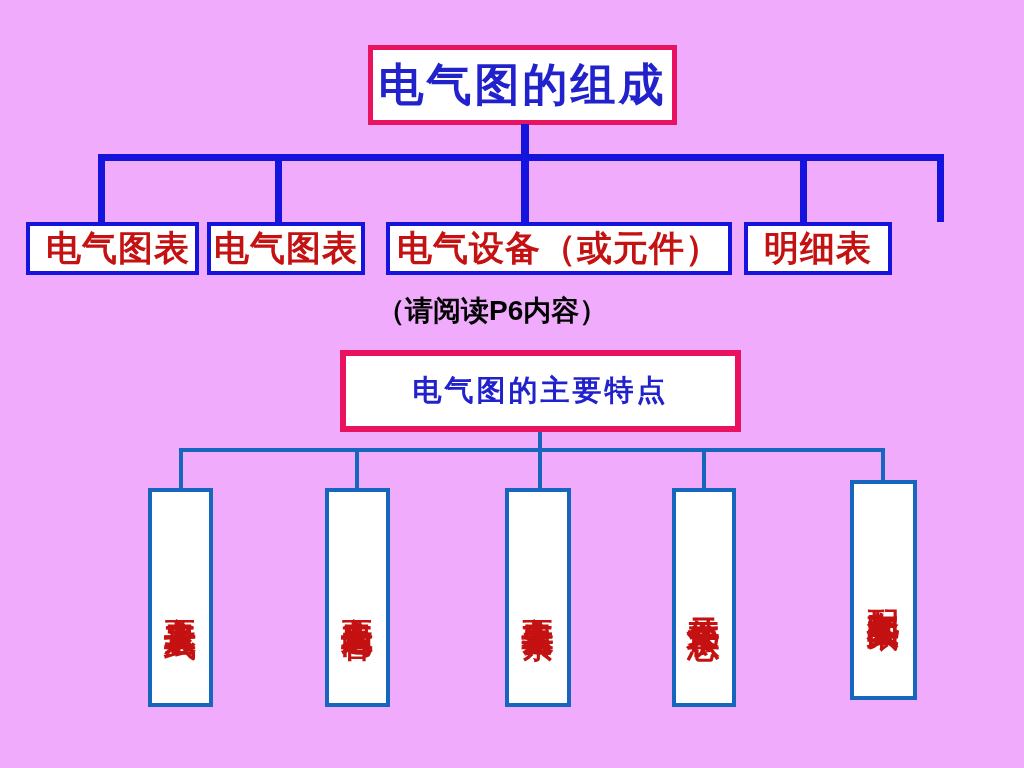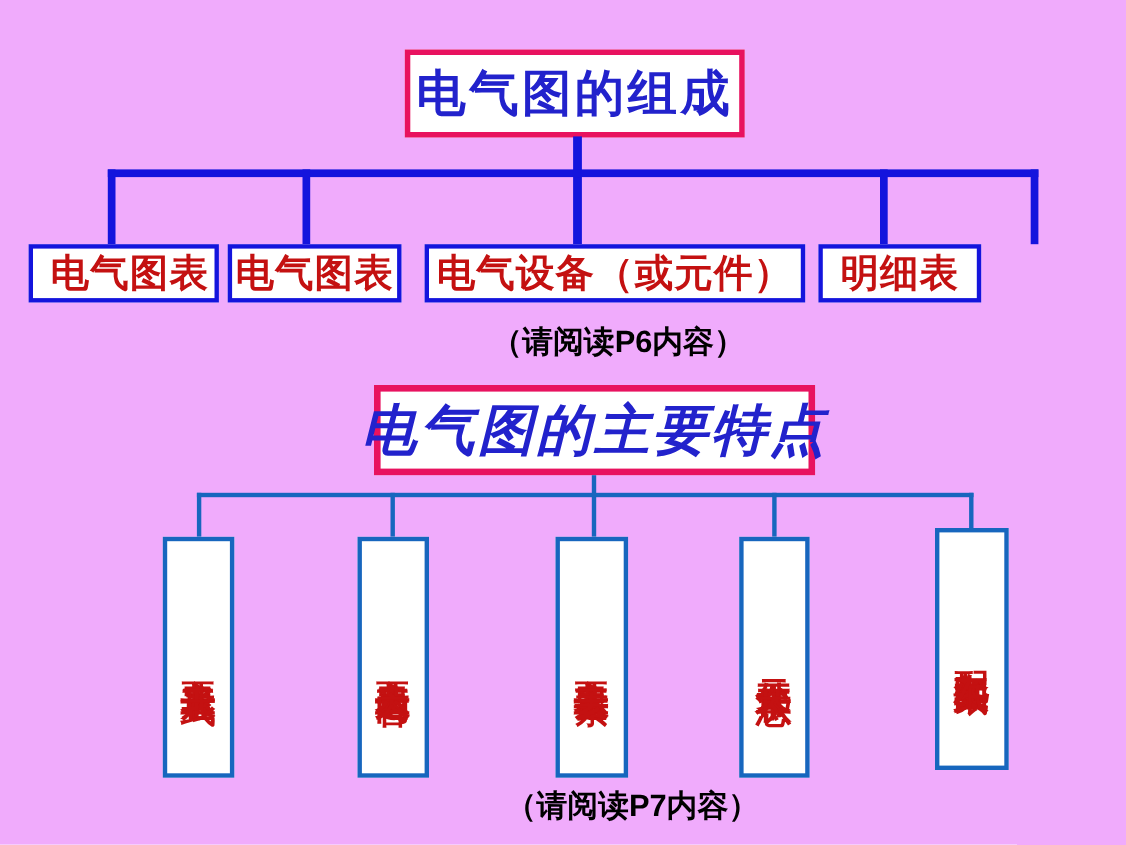--- a/index.html
+++ b/index.html
@@ -16,21 +16,21 @@
     box-sizing:border-box;
     border:5px solid #e8125f;
     background:#ffffff;
     color:#2222cc;
     font-weight:bold;
     display:flex;align-items:center;justify-content:center;
     letter-spacing:3px;
     white-space:nowrap;
   }
   #title-top{left:368px;top:45px;width:309px;height:80px;font-size:45px;}
-  #title-bottom{left:340px;top:350px;width:401px;height:82px;border-width:6px;font-size:50px;font-style:italic;}
+  #title-bottom{left:340px;top:350px;width:401px;height:82px;border-width:6px;font-size:29px;}
   
   .line{position:absolute;}
   .line.top{background:#1414dd;}
   .line.bot{background:#1766be;}
   
   #t-stub   {left:521px;top:124px;width:8px;height:98px;}
   #t-hbar   {left:98px; top:154px;width:846px;height:7px;}
   #t-drop1  {left:98px; top:154px;width:7px;height:68px;}
   #t-drop2  {left:275px;top:154px;width:7px;height:68px;}
   #t-drop4  {left:800px;top:154px;width:7px;height:68px;}
@@ -81,21 +81,21 @@
   #vleaf3{left:505px;width:66px;}
   #vleaf4{left:672px;width:64px;}
   #vleaf5{left:850px;top:480px;width:67px;height:220px;}
   
   .caption{
     position:absolute;
     color:#000000;
     font-weight:bold;
     font-size:28px;
     font-family:"Liberation Sans", sans-serif;
-    text-align:right;
+    text-align:left;
     white-space:nowrap;
   }
   #caption-p6{left:377px;top:292px;width:300px;}
   #caption-p7{left:390px;top:714px;width:300px;}
 </style>
 </head>
 <body>
 
 <div id="slide">
 
@@ -123,15 +123,14 @@
   <div id="b-drop2" class="line bot"></div>
   <div id="b-drop4" class="line bot"></div>
   <div id="b-drop5" class="line bot"></div>
 
   <div id="vleaf1" class="vleaf">主要表达形式</div>
   <div id="vleaf2" class="vleaf">主要表达内容</div>
   <div id="vleaf3" class="vleaf">主要表达要素</div>
   <div id="vleaf4" class="vleaf">元件正常状态</div>
   <div id="vleaf5" class="vleaf">配套相关图纸</div>
 
-  <div id="caption-p7" class="caption">（请阅读P7内容）</div>
 
 </div>
 
 </body></html>

